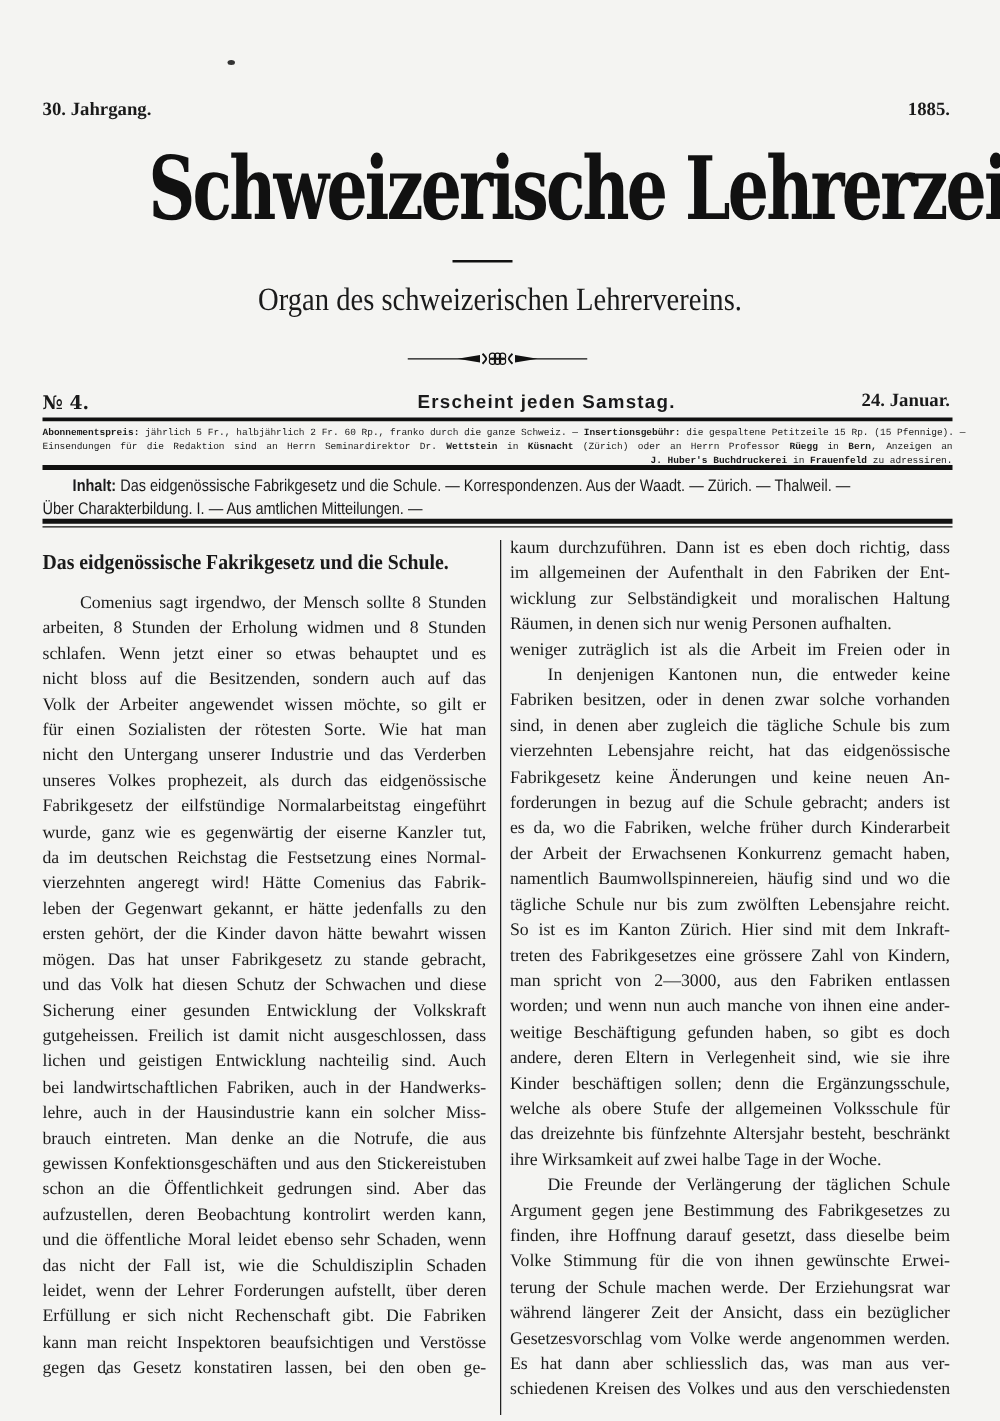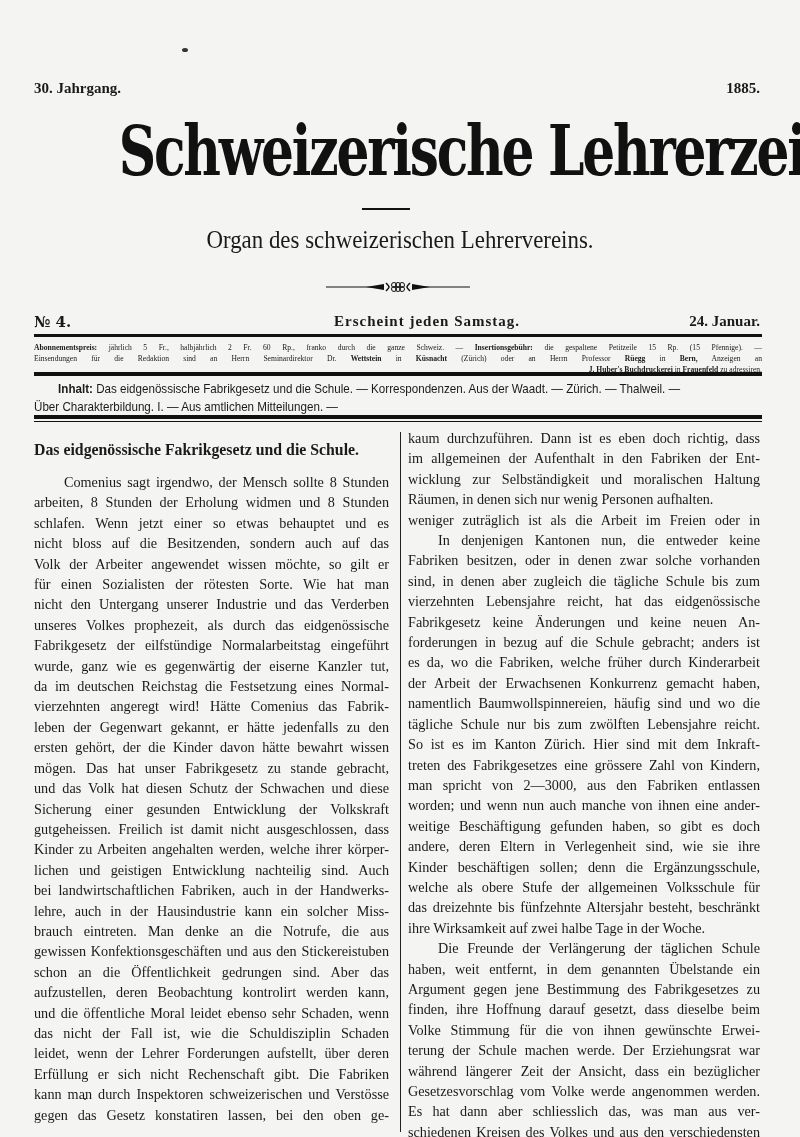--- a/index.html
+++ b/index.html
@@ -78,42 +78,42 @@
     .issue-line {
       position: absolute;
       left: 34px;
       right: 40px;
       top: 313px;
       height: 20px;
       font-size: 15px;
       font-weight: bold;
     }
     .issue-line .num { position: absolute; left: 0; top: 0; font-family: "DejaVu Serif", serif; }
-    .issue-line .mid { position: absolute; left: 300px; top: 0; letter-spacing: 1px; font-family: Liberation Serif, serif; text-align: right; }
+    .issue-line .mid { position: absolute; left: 300px; top: 0; letter-spacing: 1px; font-family: Liberation Sans, sans-serif; text-align: right; }
     .issue-line .date { position: absolute; right: 0; top: 0; font-weight: bold; }
     .rule-double {
       position: absolute;
       left: 34px;
       right: 38px;
       height: 3px;
       background: #111;
     }
     .rule-thin {
       position: absolute;
       left: 34px;
       right: 38px;
       height: 1px;
       background: #111;
     }
     .subscription {
       position: absolute;
       left: 34px;
       right: 38px;
       top: 342px;
-      font-family: Liberation Serif, serif;
+      font-family: Liberation Mono, monospace;
       font-size: 7.6px;
       line-height: 11px;
       text-align: justify;
       letter-spacing: 0px;
     }
     .subscription b { font-weight: bold; }
     .subscription .center-line { display: block; text-align: right; }
     .contents {
       position: absolute;
       left: 34px;
@@ -229,33 +229,32 @@
     <span class="line">Fabrikgesetz der eilfstündige Normalarbeitstag eingeführt</span>
     <span class="line">wurde, ganz wie es gegenwärtig der eiserne Kanzler tut,</span>
     <span class="line">da im deutschen Reichstag die Festsetzung eines Normal-</span>
     <span class="line">vierzehnten angeregt wird! Hätte Comenius das Fabrik-</span>
     <span class="line">leben der Gegenwart gekannt, er hätte jedenfalls zu den</span>
     <span class="line">ersten gehört, der die Kinder davon hätte bewahrt wissen</span>
     <span class="line">mögen. Das hat unser Fabrikgesetz zu stande gebracht,</span>
     <span class="line">und das Volk hat diesen Schutz der Schwachen und diese</span>
     <span class="line">Sicherung einer gesunden Entwicklung der Volkskraft</span>
     <span class="line">gutgeheissen. Freilich ist damit nicht ausgeschlossen, dass</span>
-    <span class="line">Kinder zu Arbeiten angehalten werden, welche ihrer körper-</span>
     <span class="line">lichen und geistigen Entwicklung nachteilig sind. Auch</span>
     <span class="line">bei landwirtschaftlichen Fabriken, auch in der Handwerks-</span>
     <span class="line">lehre, auch in der Hausindustrie kann ein solcher Miss-</span>
     <span class="line">brauch eintreten. Man denke an die Notrufe, die aus</span>
     <span class="line">gewissen Konfektionsgeschäften und aus den Stickereistuben</span>
     <span class="line">schon an die Öffentlichkeit gedrungen sind. Aber das</span>
     <span class="line">aufzustellen, deren Beobachtung kontrolirt werden kann,</span>
     <span class="line">und die öffentliche Moral leidet ebenso sehr Schaden, wenn</span>
     <span class="line">das nicht der Fall ist, wie die Schuldisziplin Schaden</span>
     <span class="line">leidet, wenn der Lehrer Forderungen aufstellt, über deren</span>
     <span class="line">Erfüllung er sich nicht Rechenschaft gibt. Die Fabriken</span>
-    <span class="line">kann man durch Inspektoren schweizerischen und Verstösse</span>
+    <span class="line">kann man reicht Inspektoren beaufsichtigen und Verstösse</span>
     <span class="line">gegen das Gesetz konstatiren lassen, bei den oben ge-</span>
 
   </div>
 
   <div class="col col-right">
     <span class="line">kaum durchzuführen. Dann ist es eben doch richtig, dass</span>
     <span class="line">im allgemeinen der Aufenthalt in den Fabriken der Ent-</span>
     <span class="line">wicklung zur Selbständigkeit und moralischen Haltung</span>
     <span class="line last">Räumen, in denen sich nur wenig Personen aufhalten.</span>
     <span class="line">weniger zuträglich ist als die Arbeit im Freien oder in</span>
@@ -273,21 +272,20 @@
     <span class="line">treten des Fabrikgesetzes eine grössere Zahl von Kindern,</span>
     <span class="line">man spricht von 2—3000, aus den Fabriken entlassen</span>
     <span class="line">worden; und wenn nun auch manche von ihnen eine ander-</span>
     <span class="line">weitige Beschäftigung gefunden haben, so gibt es doch</span>
     <span class="line">andere, deren Eltern in Verlegenheit sind, wie sie ihre</span>
     <span class="line">Kinder beschäftigen sollen; denn die Ergänzungsschule,</span>
     <span class="line">welche als obere Stufe der allgemeinen Volksschule für</span>
     <span class="line">das dreizehnte bis fünfzehnte Altersjahr besteht, beschränkt</span>
     <span class="line last">ihre Wirksamkeit auf zwei halbe Tage in der Woche.</span>
     <span class="line" style="padding-left:30px;">Die Freunde der Verlängerung der täglichen Schule</span>
-    <span class="line">haben, weit entfernt, in dem genannten Übelstande ein</span>
     <span class="line">Argument gegen jene Bestimmung des Fabrikgesetzes zu</span>
     <span class="line">finden, ihre Hoffnung darauf gesetzt, dass dieselbe beim</span>
     <span class="line">Volke Stimmung für die von ihnen gewünschte Erwei-</span>
     <span class="line">terung der Schule machen werde. Der Erziehungsrat war</span>
     <span class="line">während längerer Zeit der Ansicht, dass ein bezüglicher</span>
     <span class="line">Gesetzesvorschlag vom Volke werde angenommen werden.</span>
     <span class="line">Es hat dann aber schliesslich das, was man aus ver-</span>
     <span class="line">schiedenen Kreisen des Volkes und aus den verschiedensten</span>
 
   </div>

